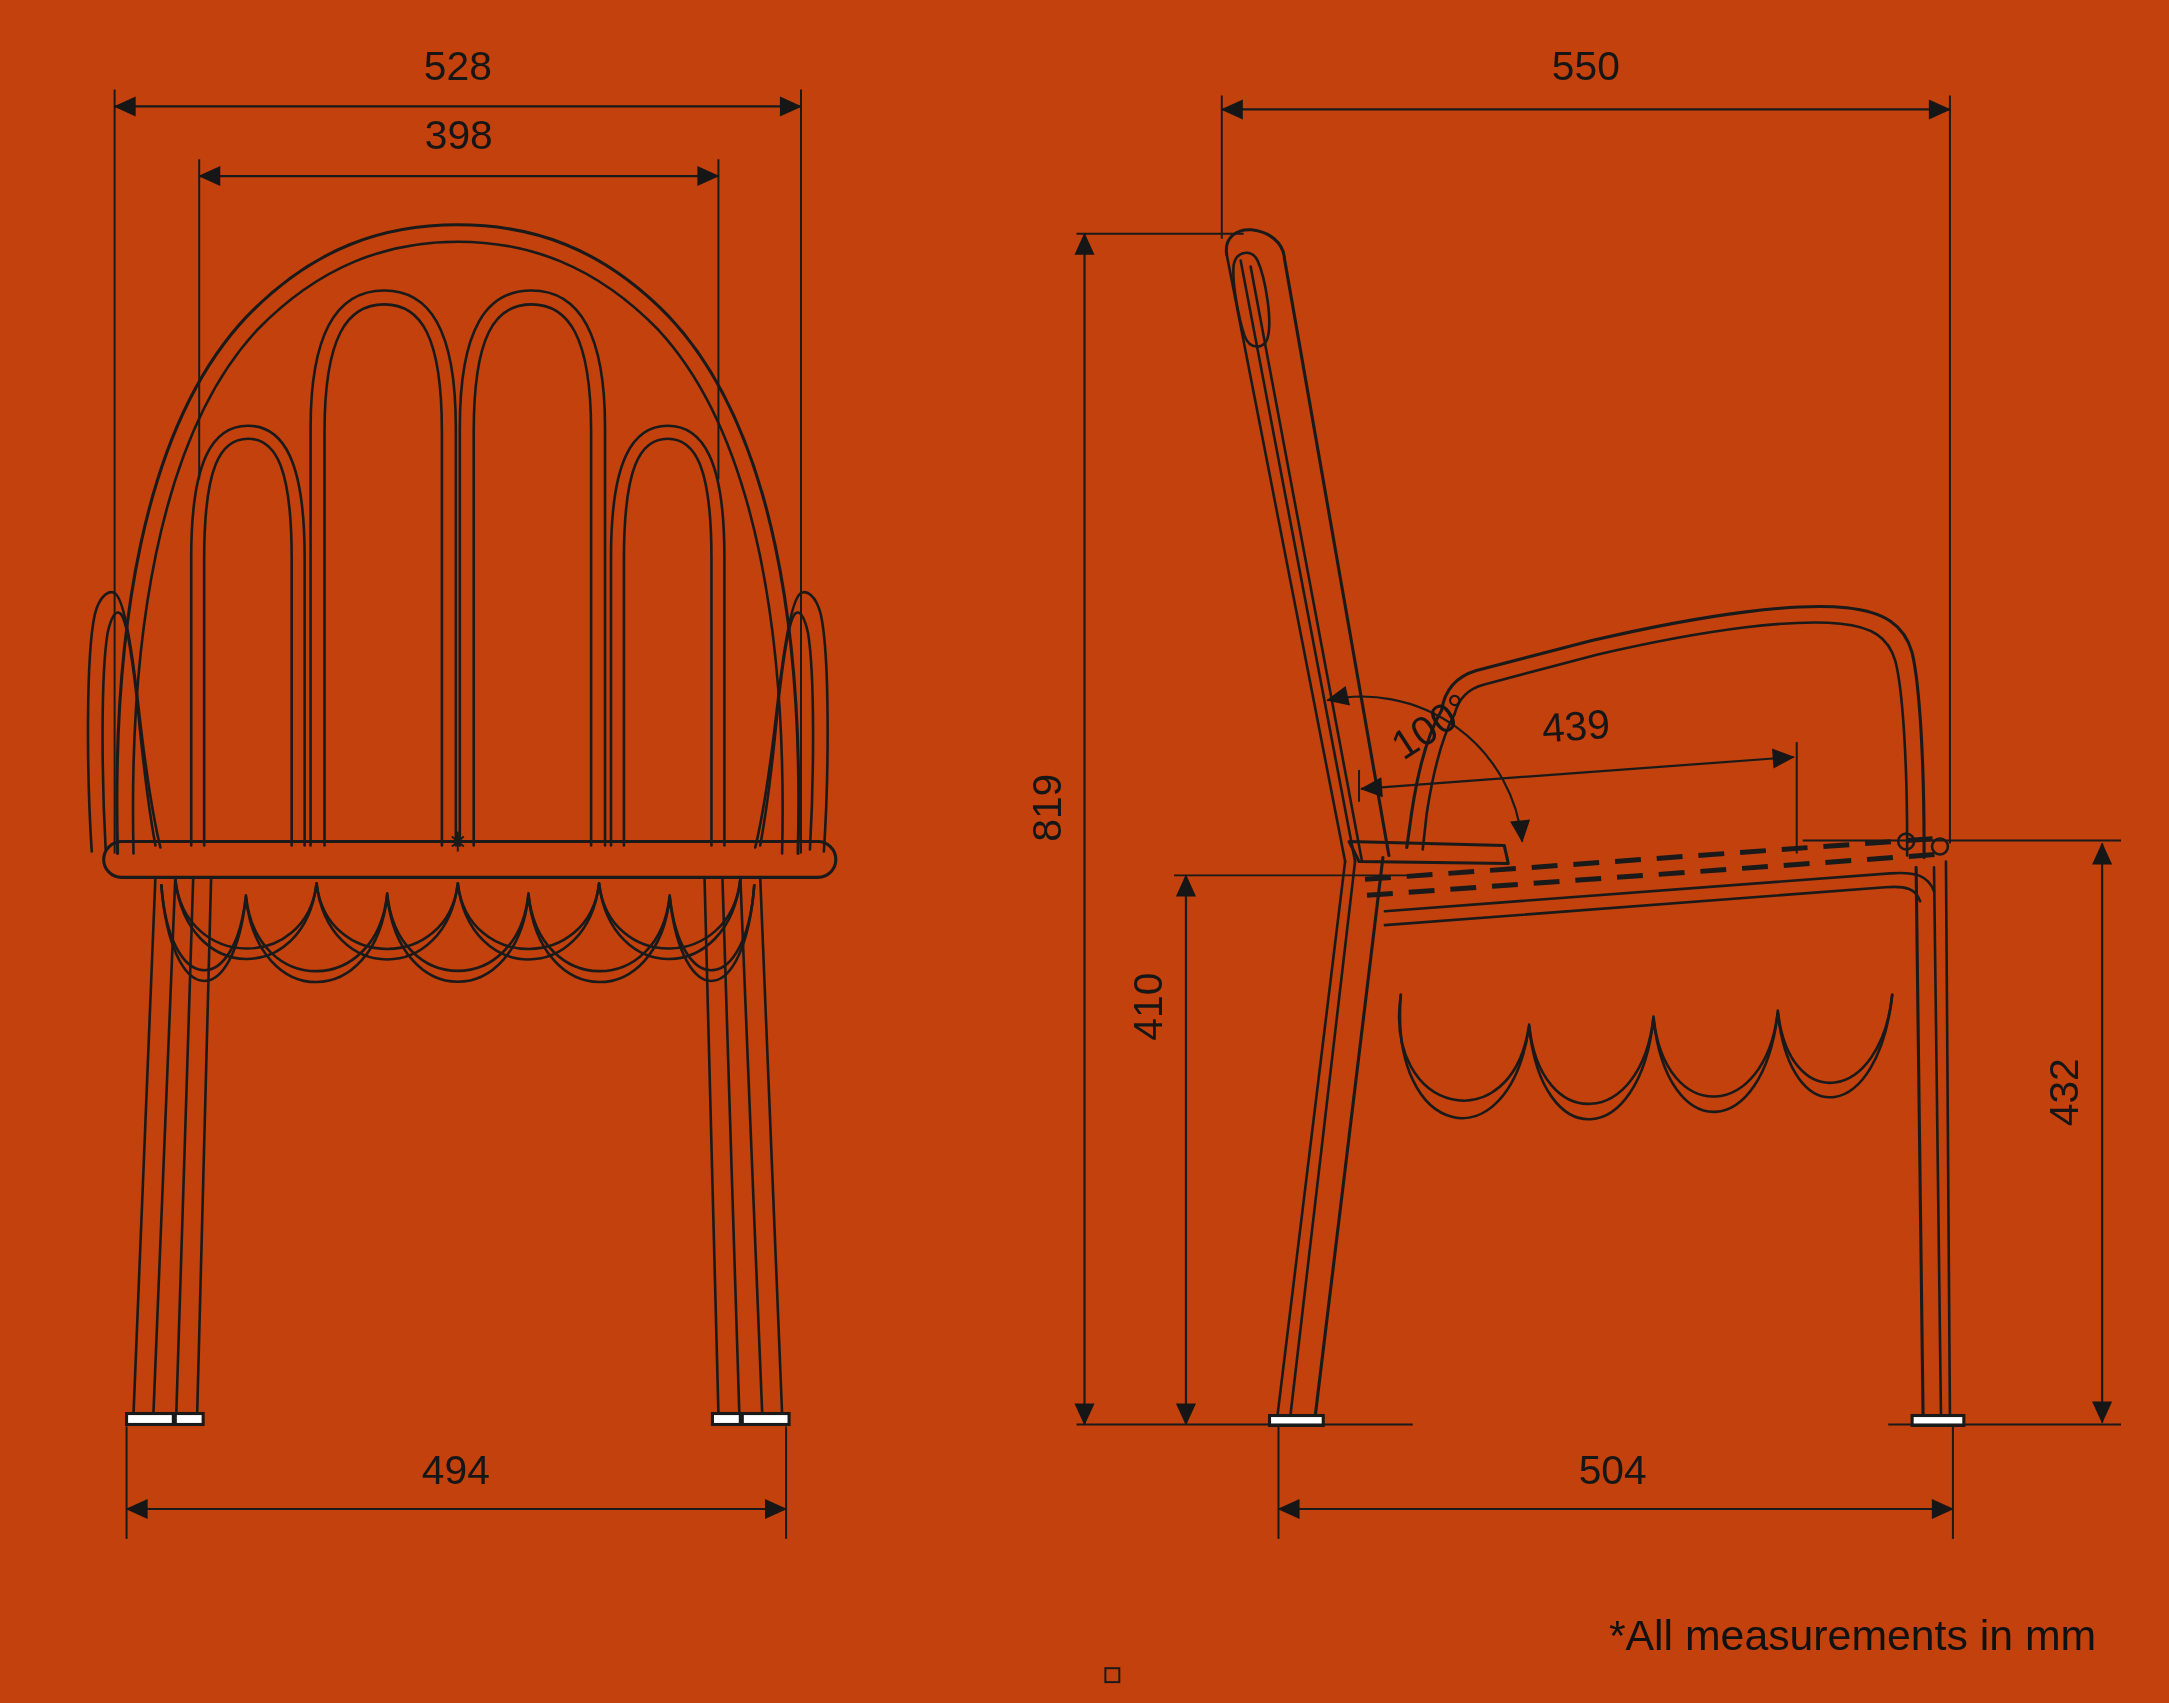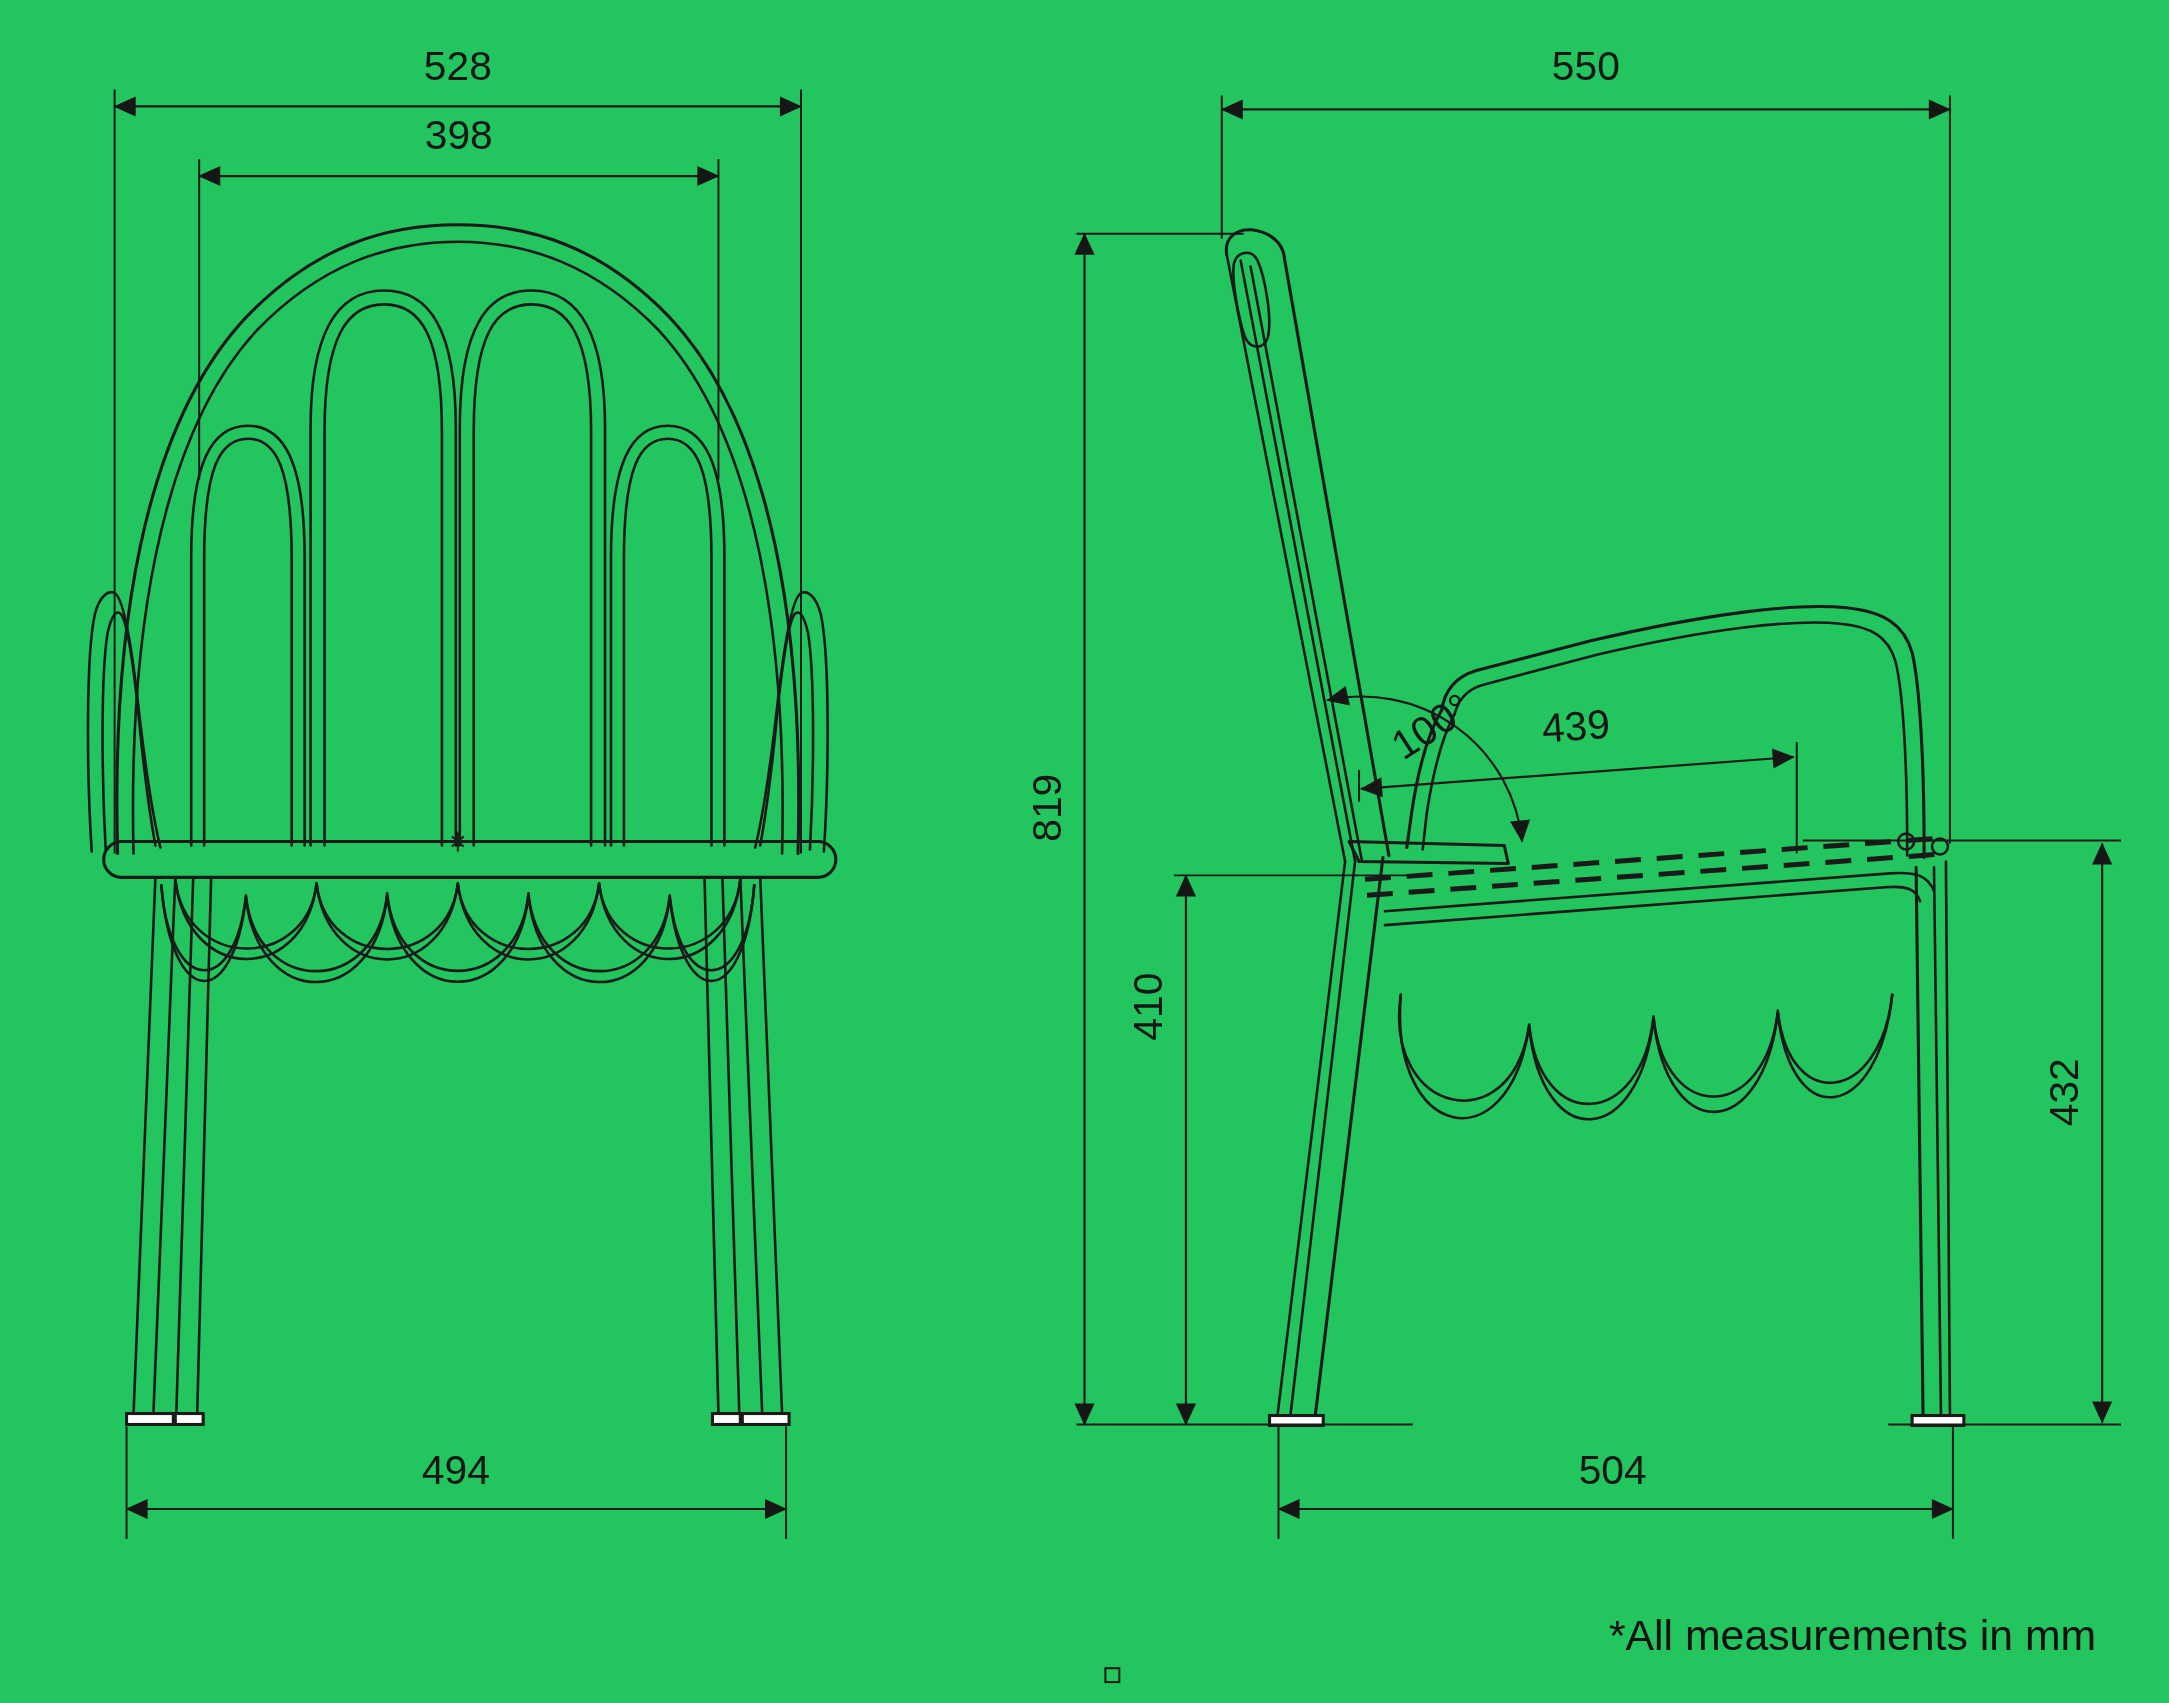--- a/index.html
+++ b/index.html
@@ -1,17 +1,17 @@
 <!DOCTYPE html>
 <html><head>
 <meta charset="utf-8">
 <style>
   html, body { margin: 0; padding: 0; background: #ffffff; }
   body { width: 2169px; height: 1703px; font-family: "Liberation Sans", sans-serif; }
-  .canvas { position: relative; width: 2169px; height: 1703px; background: #22c55e; overflow: hidden; }
+  .canvas { position: relative; width: 2169px; height: 1703px; background: #c2410c; overflow: hidden; }
   svg { display: block; }
   .draw   { stroke: #1a1a1a; stroke-width: 3.1; fill: none; stroke-linecap: round; stroke-linejoin: round; }
   .thin   { stroke-width: 2.6; }
   .dim    { stroke: #1a1a1a; stroke-width: 2.2; fill: none; }
   .ext    { stroke: #1a1a1a; stroke-width: 2.0; fill: none; }
   .dash   { stroke: #1a1a1a; stroke-width: 5; fill: none; stroke-dasharray: 26 16; stroke-linecap: butt; }
   .foot   { stroke: #1a1a1a; stroke-width: 3.1; fill: #ffffff; }
   .dimtxt { font: 41px "Liberation Sans", sans-serif; fill: #161616; }
   .note   { font: 43px "Liberation Sans", sans-serif; fill: #111111; }
 </style>

